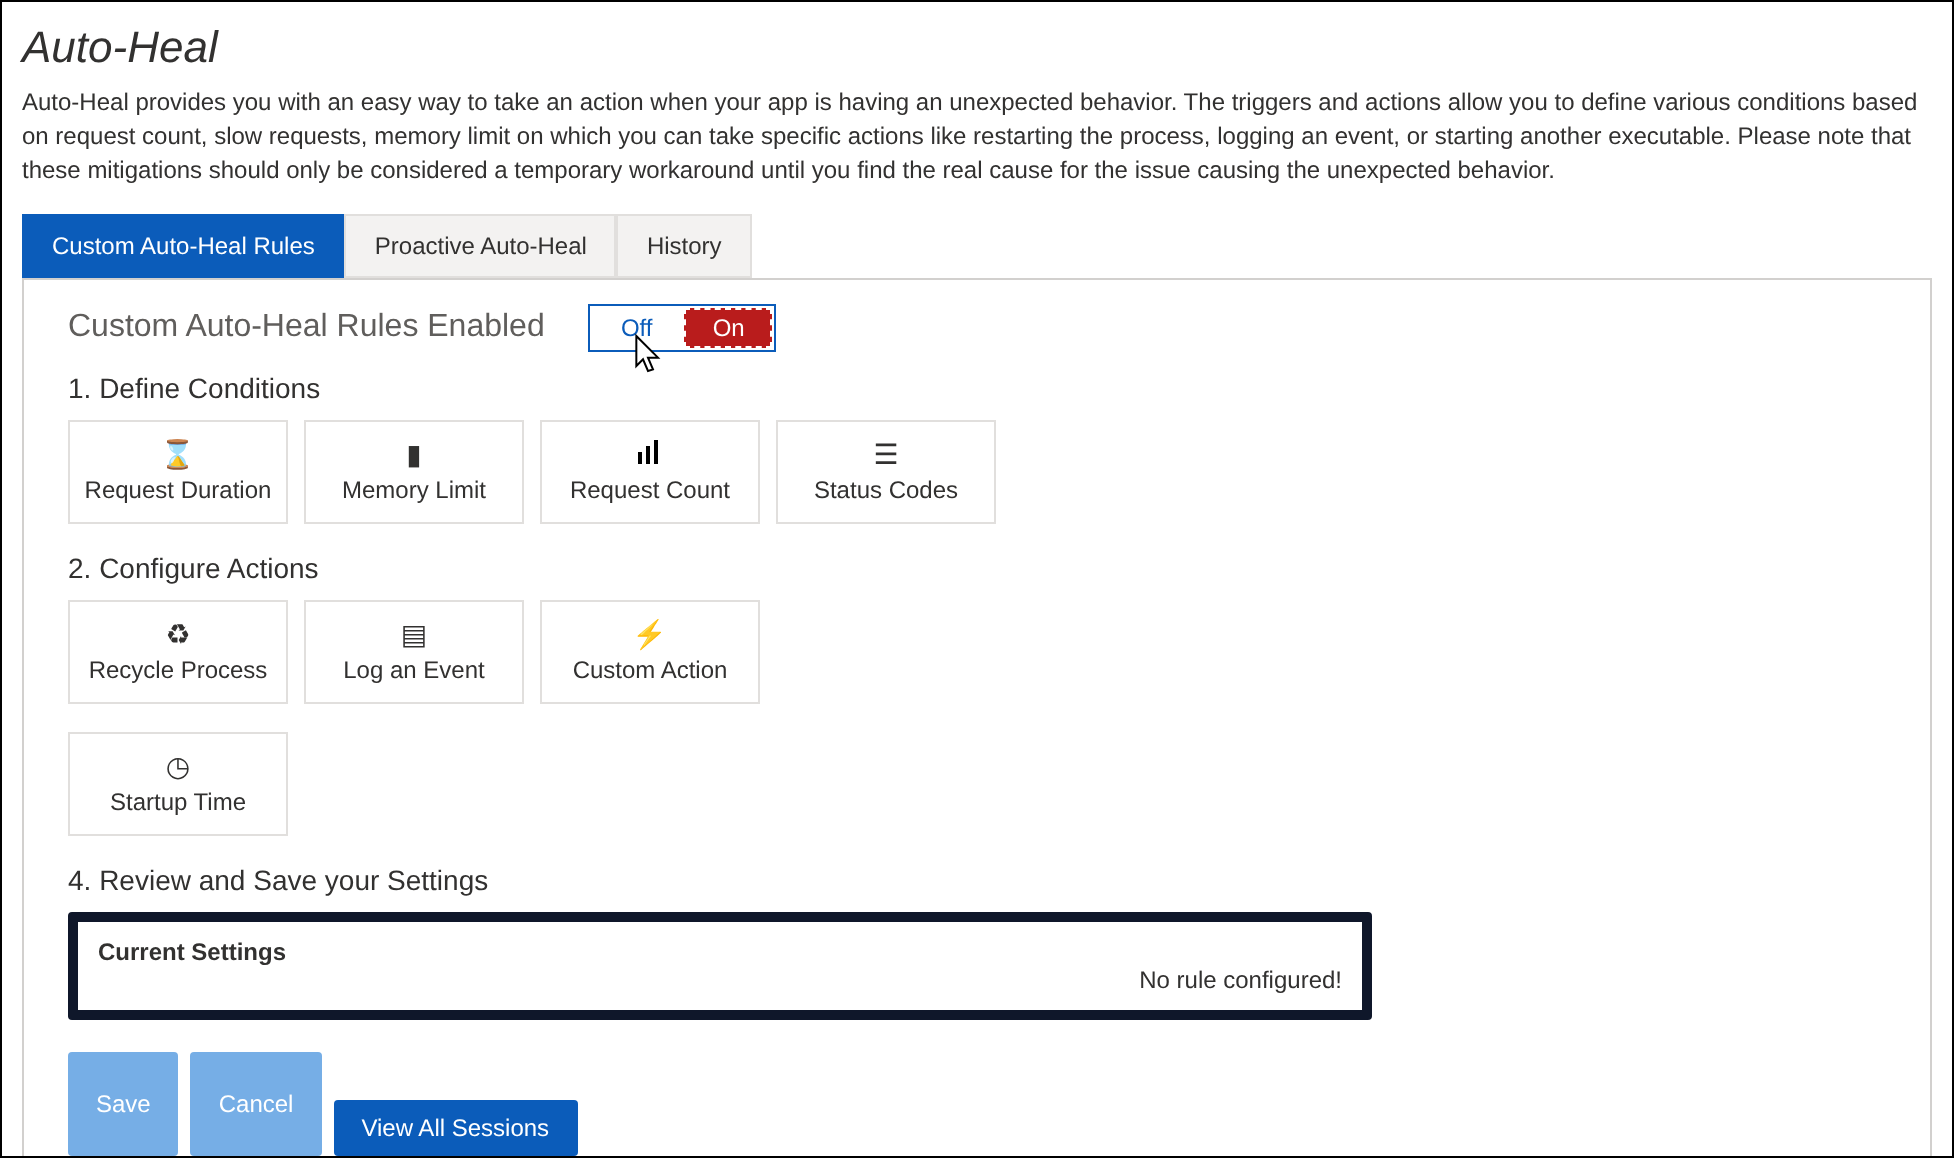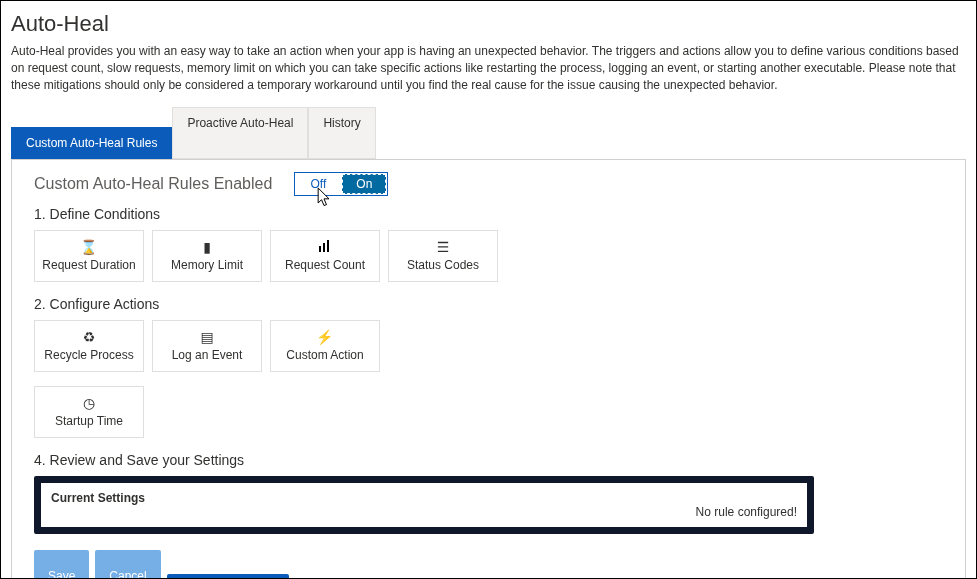--- a/index.html
+++ b/index.html
@@ -11,20 +11,21 @@
   width: 977px;
   height: 579px;
   border: 1px solid #000;
   padding: 10px 10px 14px 10px;
   position: relative;
 }
 h1 {
   font-size: 22px;
   font-weight: 400;
   margin-bottom: 6px;
+  font-style: italic;
 }
 .desc {
   font-size: 12px;
   color: #323130;
   line-height: 1.4;
   margin-bottom: 14px;
 }
 .tabs {
   display: flex;
 }
@@ -33,21 +34,20 @@
   font-size: 12px;
   background: #f3f2f1;
   color: #323130;
   border: 1px solid #e1dfdd;
   cursor: pointer;
 }
 .tab.active {
   background: #0b5cba;
   color: #fff;
   border-color: #0b5cba;
-  margin-top: 20px;
 }
 .panel {
   border: 1px solid #d2d0ce;
   padding: 12px 22px 16px 22px;
 }
 .enable-row {
   display: flex;
   align-items: center;
   gap: 22px;
   margin-bottom: 10px;
@@ -67,21 +67,21 @@
   height: 22px;
   font-size: 12px;
   display: flex;
   align-items: center;
   justify-content: center;
   cursor: pointer;
   background: #fff;
   color: #0b5cba;
 }
 .toggle-btn.on {
-  background: #0369a1;
+  background: #b91c1c;
   color: #fff;
   border: 1px dashed #fff;
   margin: 1px;
   width: 44px;
   height: 20px;
 }
 .cursor-icon {
   position: absolute;
   left: 280px;
   top: 14px;
@@ -109,24 +109,24 @@
   justify-content: center;
   gap: 4px;
   cursor: pointer;
   font-size: 12px;
 }
 .tile .icon {
   font-size: 14px;
   line-height: 1;
 }
 .settings-box {
-  border: 7px solid #0f172a;
+  border: 5px solid #0f172a;
   border-radius: 2px;
   padding: 8px 10px;
-  width: 780px;
+  width: 652px;
   margin-bottom: 16px;
 }
 .settings-box .st {
   font-weight: 600;
   font-size: 12px;
 }
 .settings-box .sv {
   font-size: 12px;
   text-align: right;
 }

